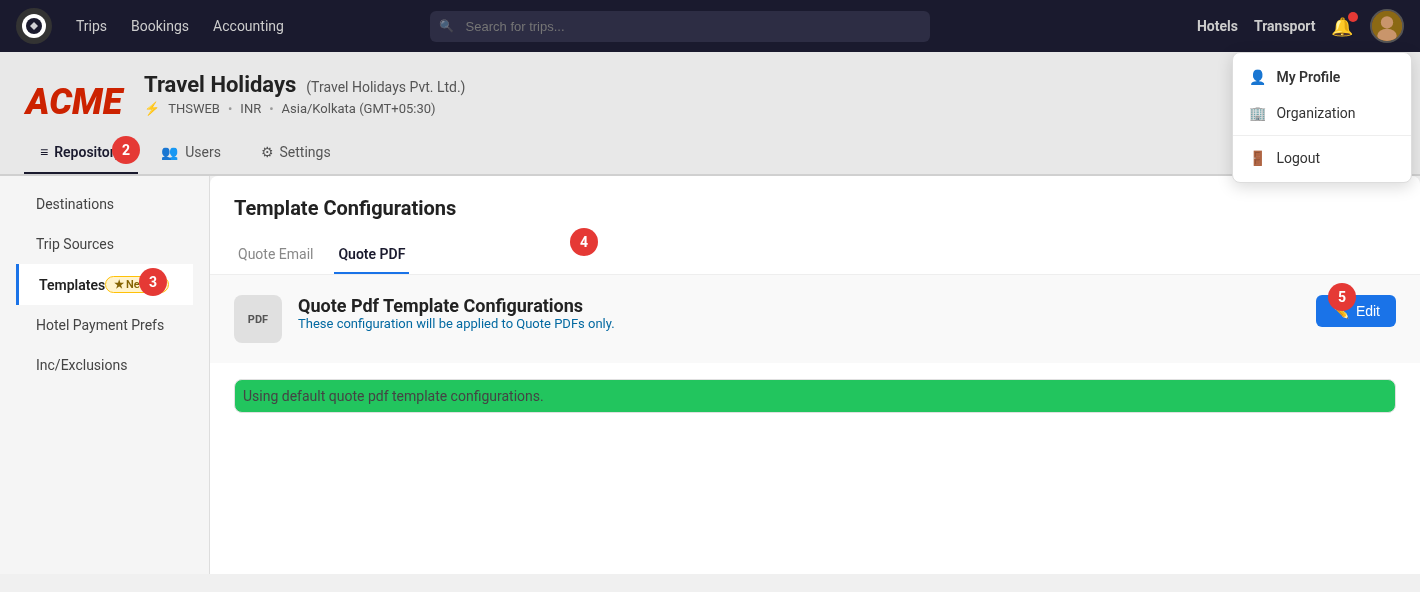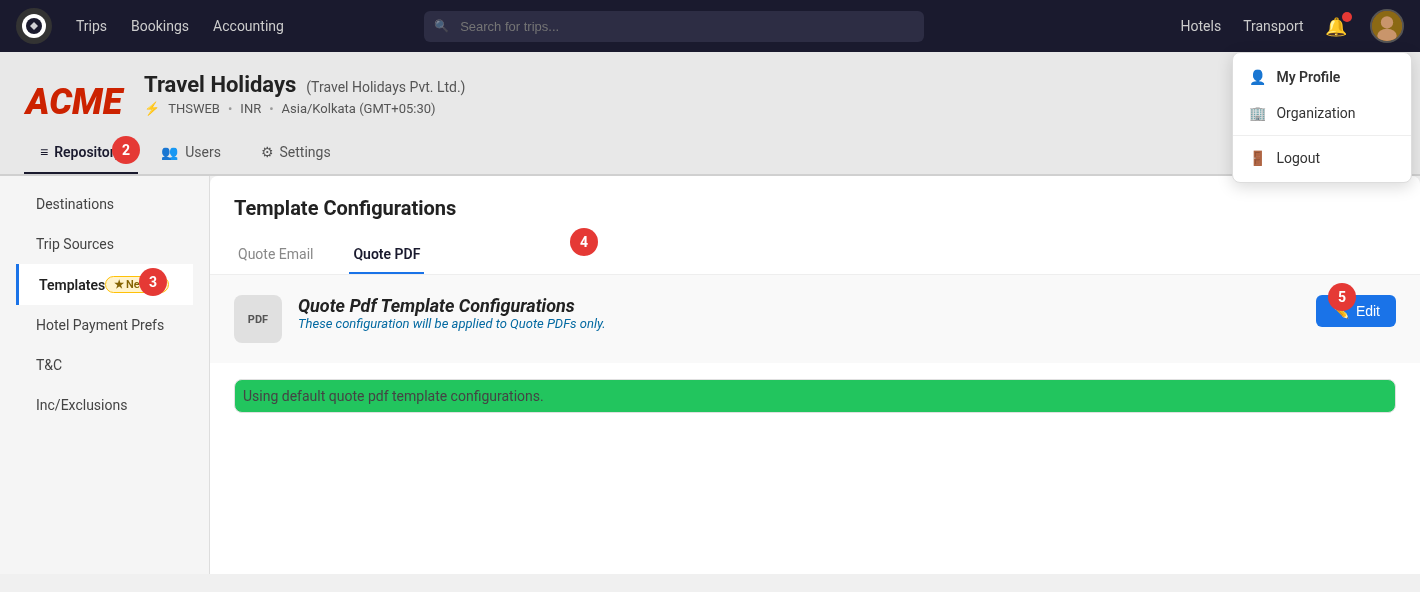--- a/index.html
+++ b/index.html
@@ -71,22 +71,23 @@
       position: absolute;
       left: 10px;
       top: 50%;
       transform: translateY(-50%);
       font-size: 12px;
       opacity: 0.5;
     }
     .nav-right {
       display: flex;
       align-items: center;
-      gap: 22px;
+      gap: 16px;
       margin-left: auto;
+      font-weight: bold;
     }
     .nav-item-text {
       color: #ccc;
       font-size: 14px;
       cursor: pointer;
     }
     .nav-bell {
       position: relative;
       cursor: pointer;
     }
@@ -311,21 +312,21 @@
       padding: 0;
     }
     .panel-title {
       padding: 20px 28px 0 24px;
       font-size: 20px;
       font-weight: 700;
       color: #222;
     }
     .panel-tabs {
       display: flex;
-      gap: 32px;
+      gap: 17px;
       padding: 0 24px;
       border-bottom: 1px solid #eee;
       margin-top: 16px;
       position: relative;
     }
     .panel-tab {
       padding: 10px 4px;
       font-size: 14px;
       color: #888;
       cursor: pointer;
@@ -361,21 +362,20 @@
       display: flex;
       align-items: center;
       justify-content: center;
       font-size: 11px;
       font-weight: 700;
       color: #555;
       flex-shrink: 0;
     }
     .template-info {
       flex: 1;
-      font-style: italic;
     }
     .template-title {
       font-size: 18px;
       font-weight: 700;
       color: #222;
     }
     .template-desc {
       font-size: 13px;
       color: #0369a1;
       margin-top: 0;
@@ -517,21 +517,20 @@
         <span class="new-badge">
           <span>★</span>
           <span>New</span>
           <span>★</span>
         </span>
       </div>
 
       <div class="badge-num badge-3">3</div>
     </div>
     <div class="sidebar-item">Hotel Payment Prefs</div>
-    <div class="sidebar-item">T&amp;C</div>
     <div class="sidebar-item">Inc/Exclusions</div>
   </div>
 
   <div class="content-panel">
     <div class="content-panel-inner">
       <h2 class="panel-title">Template Configurations</h2>
 
       <div class="panel-tabs" style="position:relative;">
         <div class="panel-tab">Quote Email</div>
         <div class="panel-tab active">Quote PDF</div>

